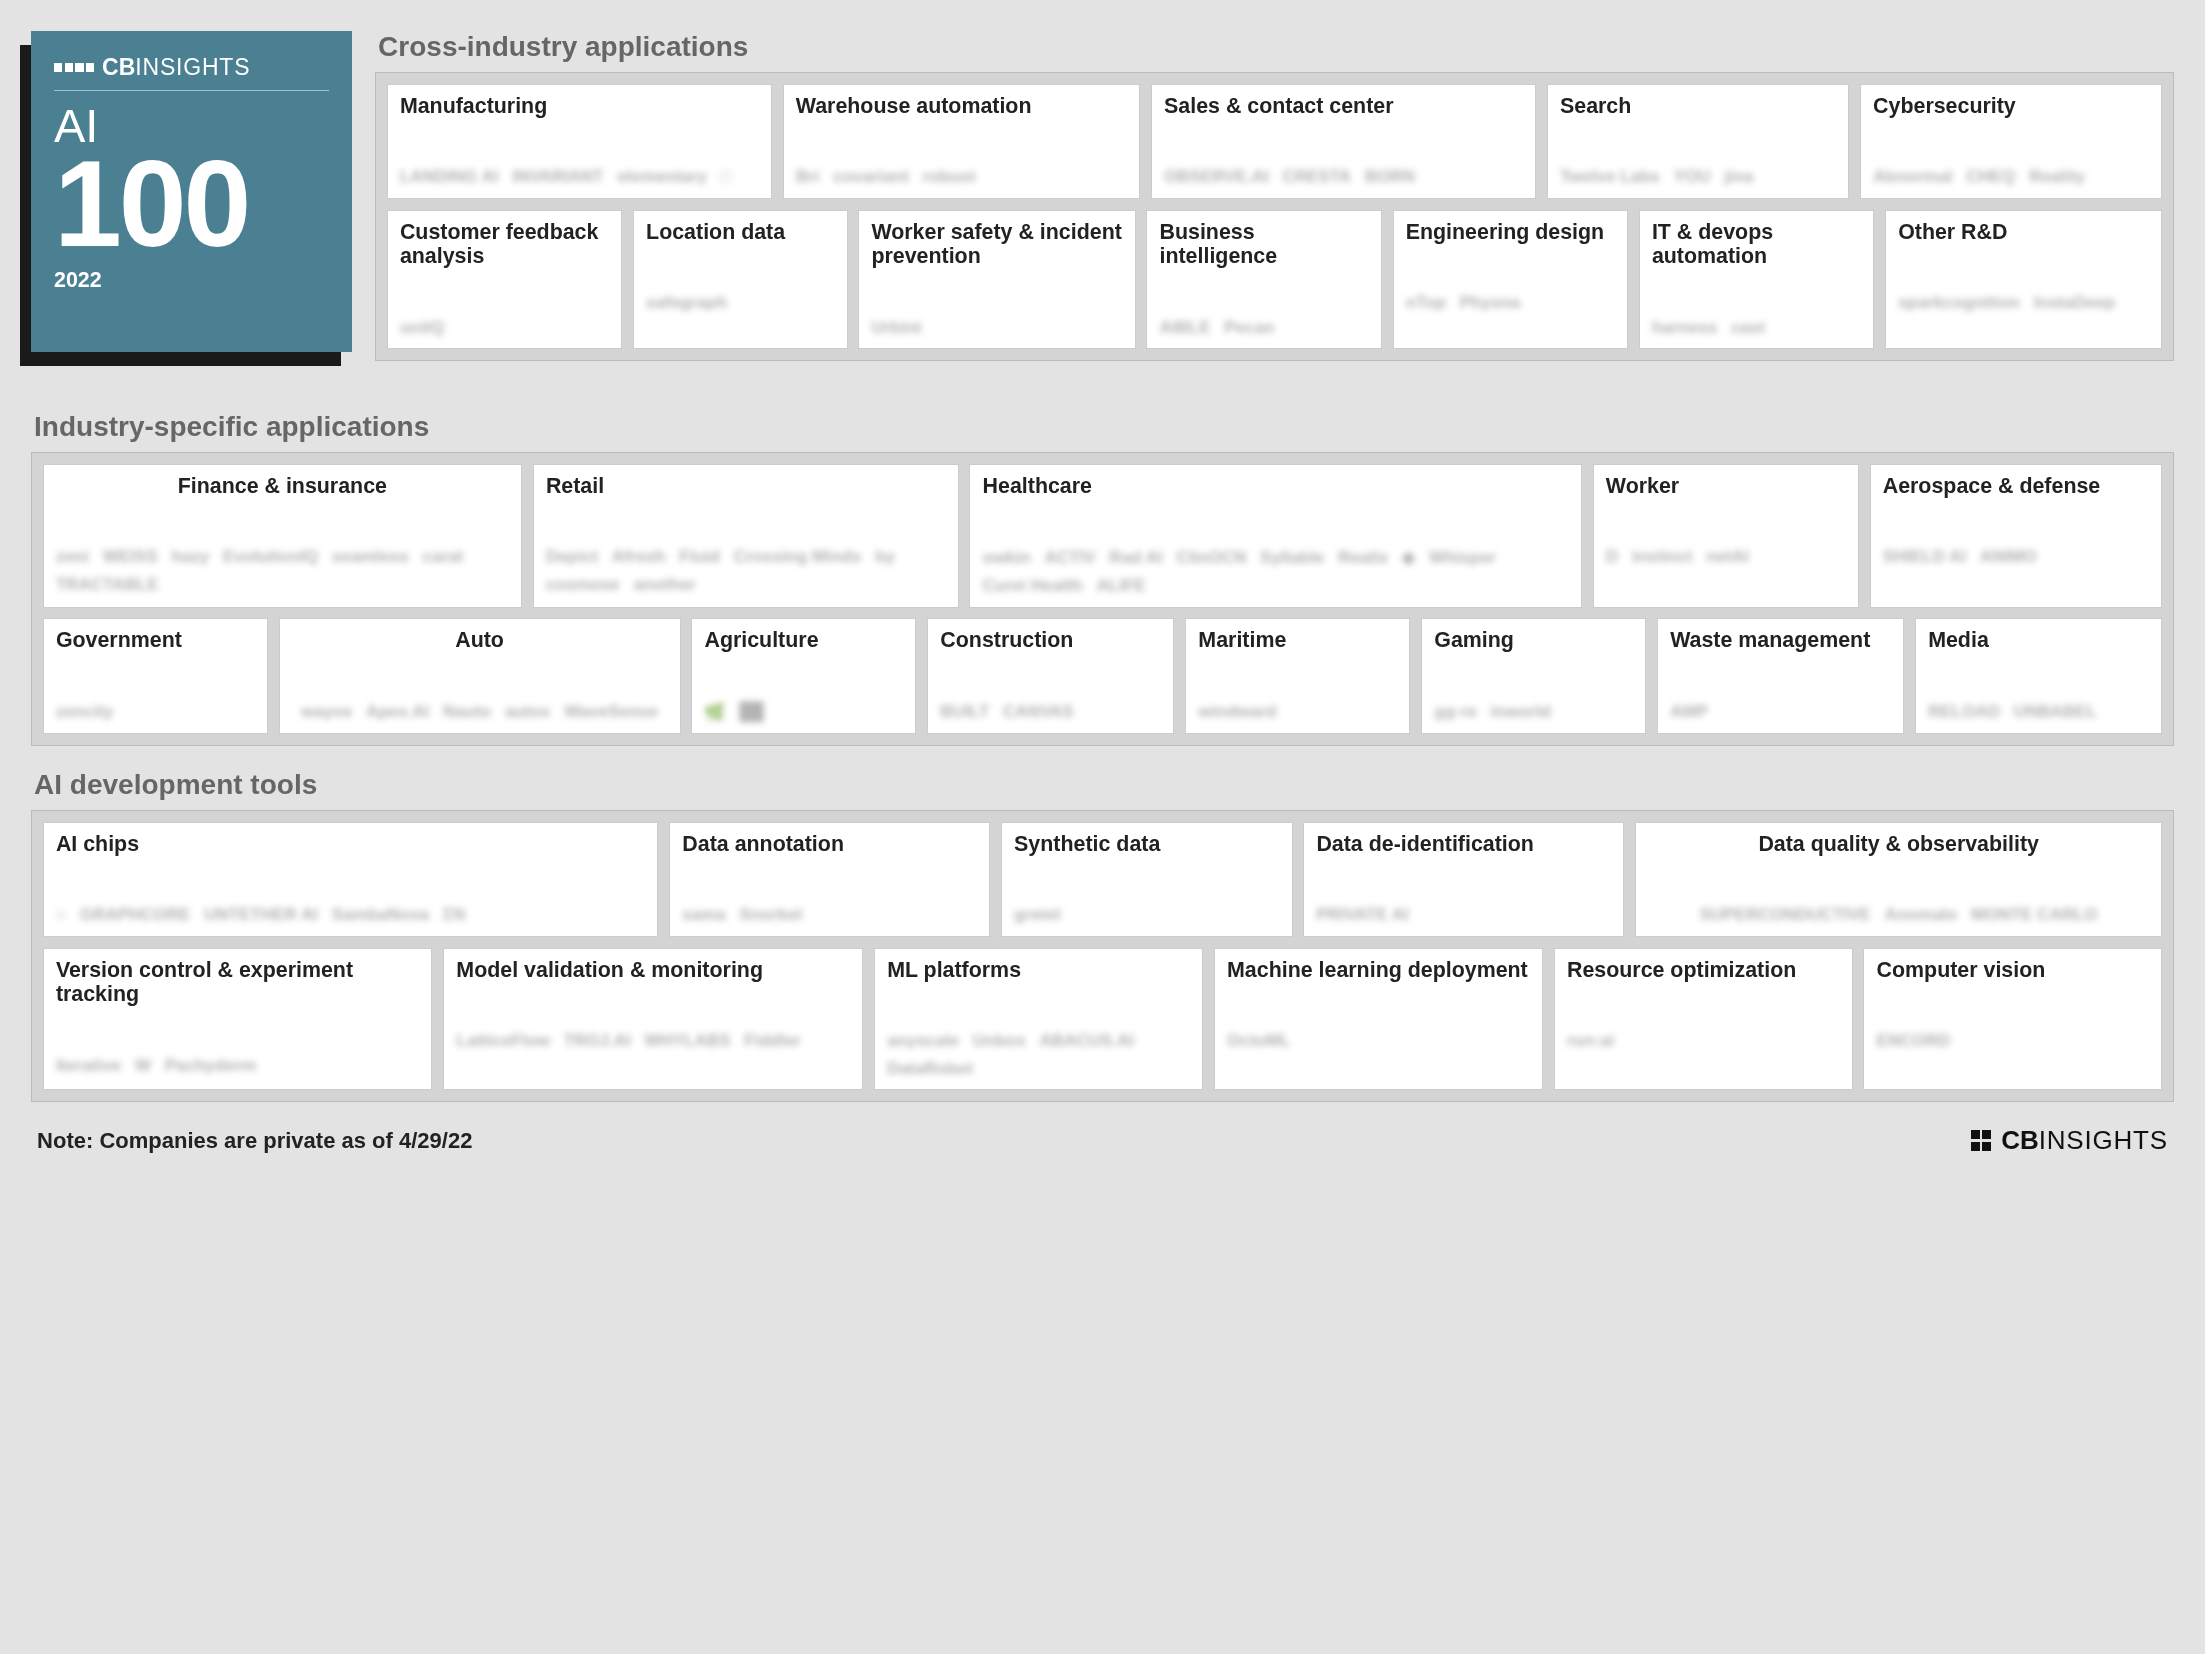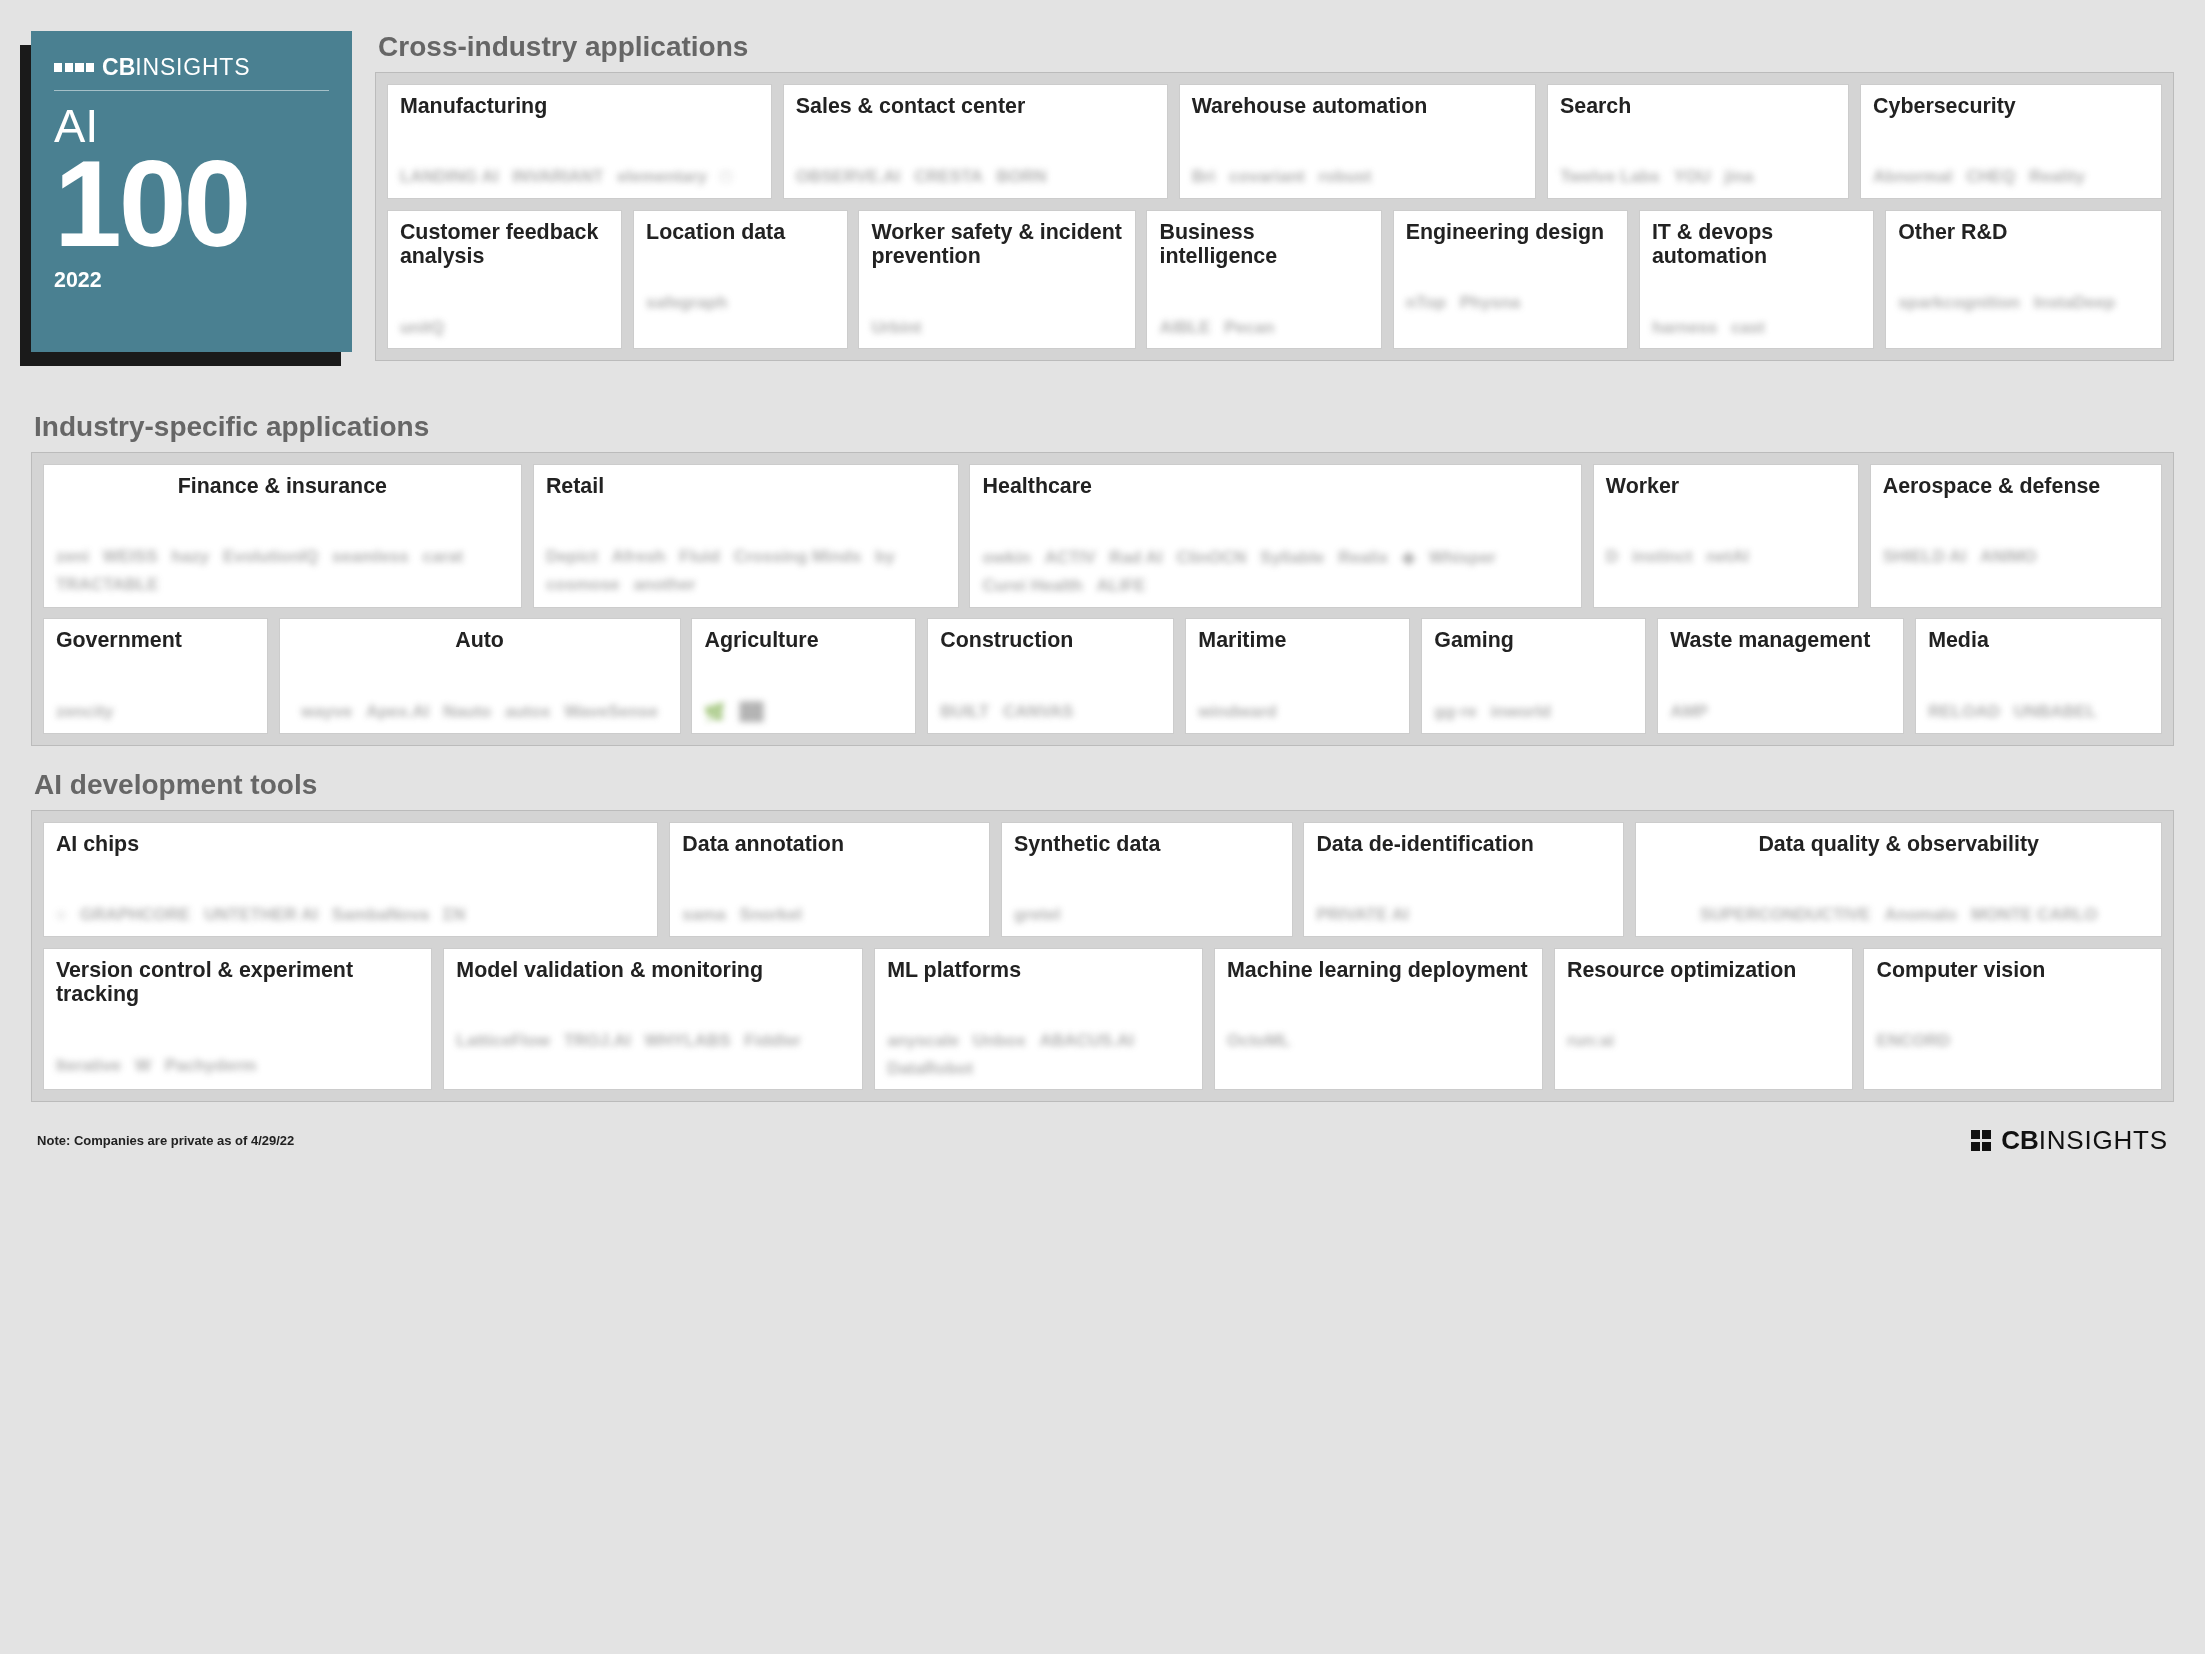--- a/index.html
+++ b/index.html
@@ -40,21 +40,21 @@
 .cell-title { font-size: 21.4px; font-weight: 700; color: #222; line-height: 1.15; margin-bottom: 7.6px; }
 .logos { display: flex; flex-wrap: wrap; gap: 7.6px 13.8px; align-items: center; }
 .logo-item {
   font-size: 17px; font-weight: 700; color: #999;
   filter: blur(3.1px); opacity: 0.75; white-space: nowrap;
 }
 
 .cross-section { flex: 1; }
 
 .footer-row { display: flex; justify-content: space-between; align-items: center; margin-top: 18.4px; padding: 0 6.1px; }
-.note { font-size: 13px; font-weight: 600; color: #222; }
+.note { font-size: 22px; font-weight: 600; color: #222; }
 .footer-logo { display: flex; align-items: center; gap: 7.6px; font-size: 26px; font-weight: 300; color: #111; letter-spacing: 0.8px; }
 .footer-logo .cb-icon { display: inline-flex; flex-wrap: wrap; width: 23px; gap: 2.3px; }
 .footer-logo .cb-icon span { width: 9.2px; height: 9.2px; background: #111; display: inline-block; }
 .footer-logo b { font-weight: 800; letter-spacing: 0; }
 
 
 .f1 { flex: 1; } .f2 { flex: 2; } .f1-2 { flex: 1.2; } .f1-3 { flex: 1.3; }
 .f1-5 { flex: 1.5; } .f1-7 { flex: 1.7; align-items: center; } .f2-2 { flex: 2.2; } .f0-9 { flex: 0.9; }
 </style>
 </head>
@@ -88,34 +88,34 @@
         <div class="row" id="cross-r1">
             <div class="cell f1-3">
               <div class="cell-title">Manufacturing</div>
               <div class="logos">
                 <span class="logo-item">LANDING AI</span>
                 <span class="logo-item">INVARIANT</span>
                 <span class="logo-item">elementary</span>
                 <span class="logo-item">□</span>
               </div>
             </div>
+            <div class="cell f1-2">
+              <div class="cell-title">Warehouse automation</div>
+              <div class="logos">
+                <span class="logo-item">Bri</span>
+                <span class="logo-item">covariant</span>
+                <span class="logo-item">robust</span>
+              </div>
+            </div>
             <div class="cell f1-3">
               <div class="cell-title">Sales &amp; contact center</div>
               <div class="logos">
                 <span class="logo-item">OBSERVE.AI</span>
                 <span class="logo-item">CRESTA</span>
                 <span class="logo-item">BORN</span>
-              </div>
-            </div>
-            <div class="cell f1-2">
-              <div class="cell-title">Warehouse automation</div>
-              <div class="logos">
-                <span class="logo-item">Bri</span>
-                <span class="logo-item">covariant</span>
-                <span class="logo-item">robust</span>
               </div>
             </div>
             <div class="cell f1">
               <div class="cell-title">Search</div>
               <div class="logos">
                 <span class="logo-item">Twelve Labs</span>
                 <span class="logo-item">YOU</span>
                 <span class="logo-item">jina</span>
               </div>
             </div>

